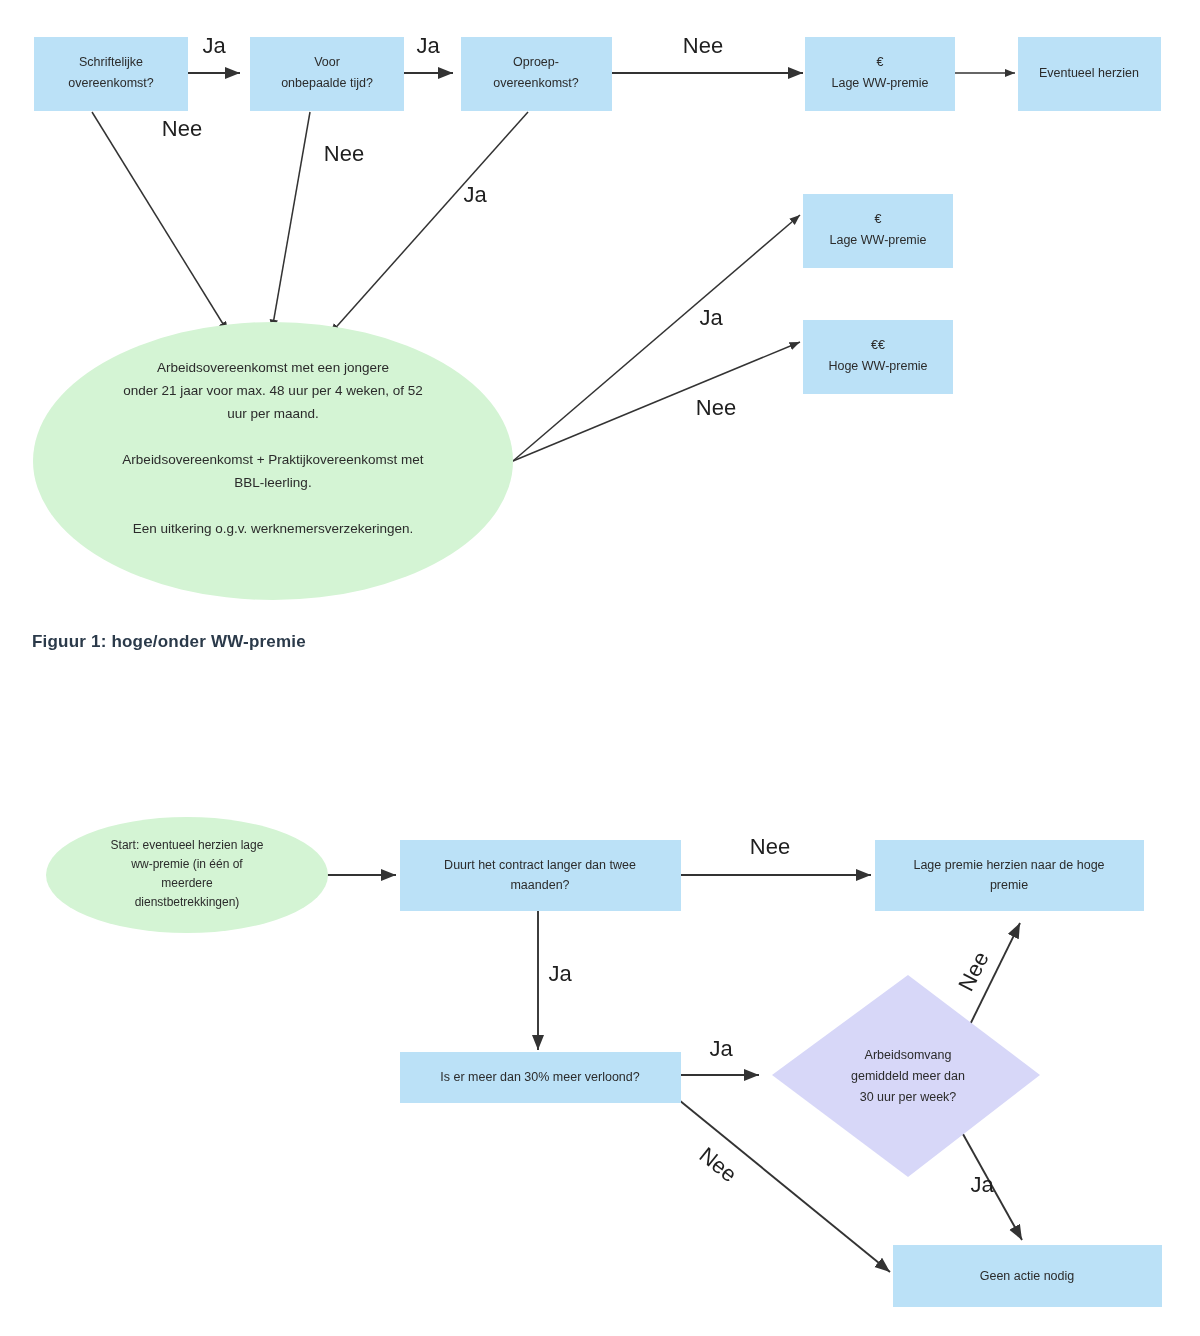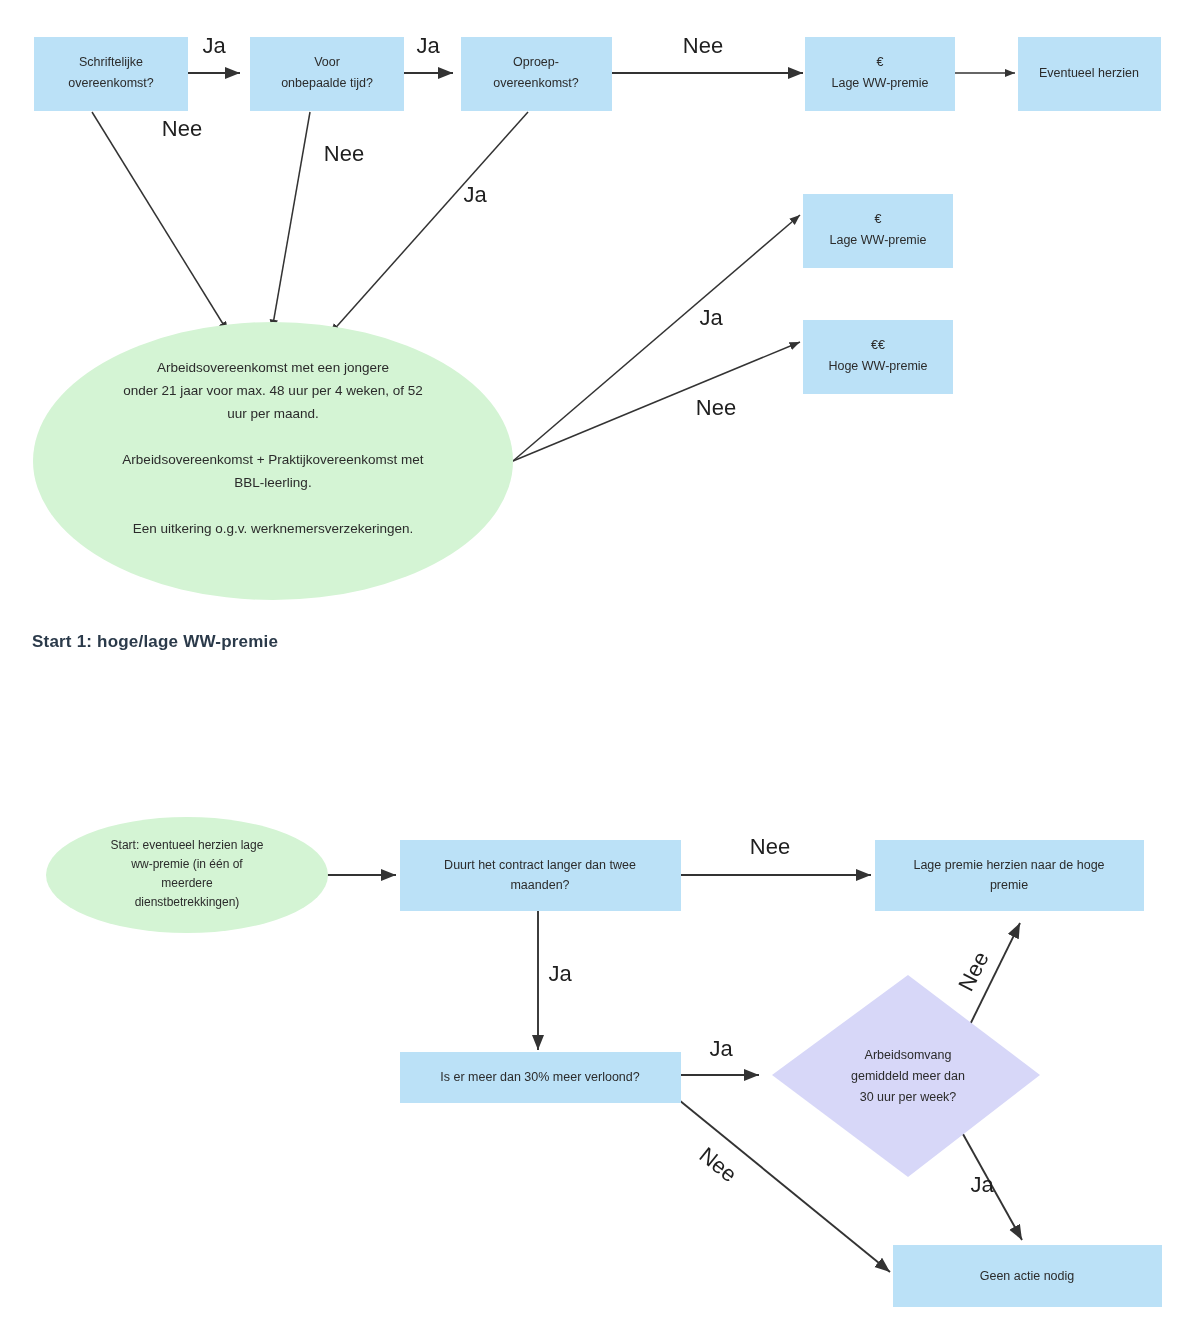--- a/index.html
+++ b/index.html
@@ -212,13 +212,13 @@
     <text class="node-label" x="908" y="1077">gemiddeld meer dan</text>
     <text class="node-label" x="908" y="1098">30 uur per week?</text>
   </g>
 
   <g>
     <rect class="node-box" x="893" y="1245" width="269" height="62"></rect>
     <text class="node-label" x="1027" y="1277">Geen actie nodig</text>
   </g>
 </svg>
 
-<div class="caption-text">Start 1: hoge/lage WW-premie</div>
+<div class="caption-text">Figuur 1: hoge/onder WW-premie</div>
 
 </body></html>

